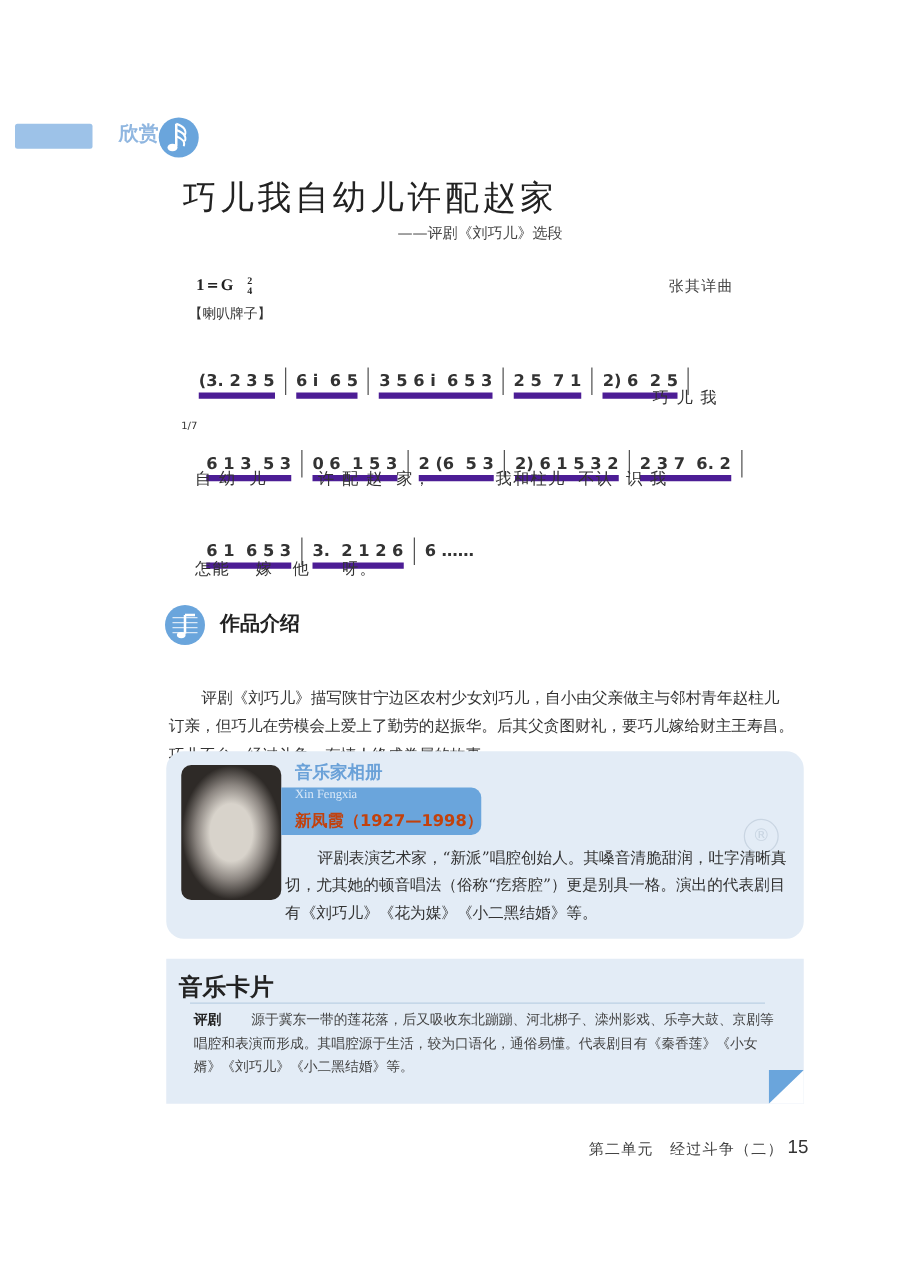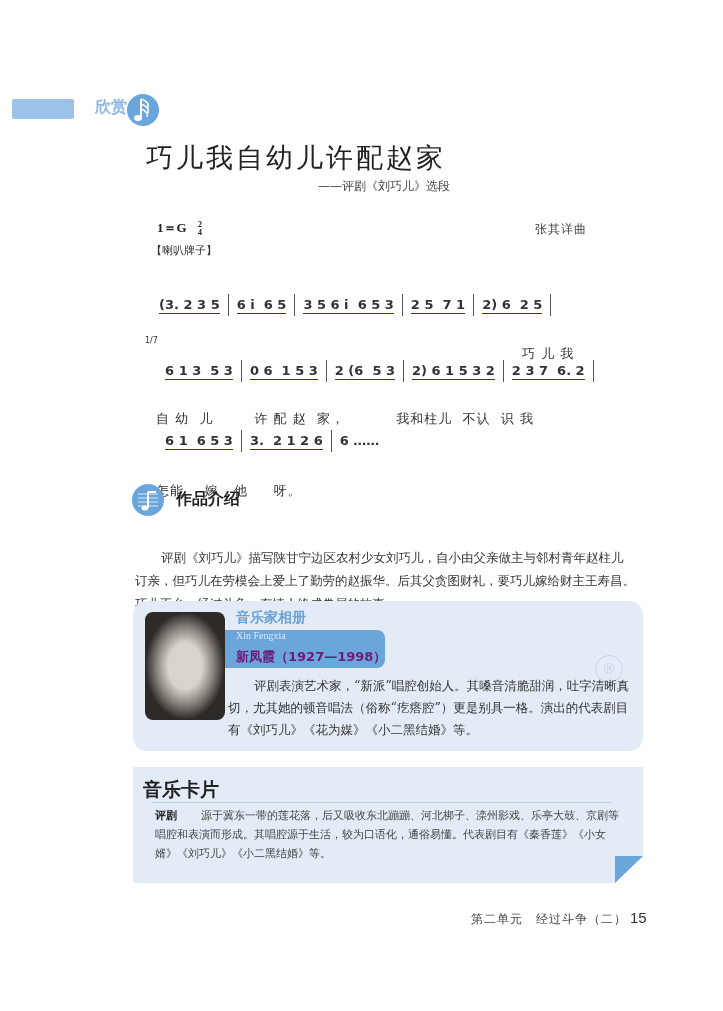--- a/index.html
+++ b/index.html
@@ -15,34 +15,34 @@
 
   .title { left: 0; width: 592px; top: 140px; text-align: center; font-family: "DejaVu Serif", serif; font-size: 27px; letter-spacing: 3px; color: #222; }
   .subtitle { left: 318px; top: 178px; font-size: 12px; color: #444; }
 
   .key { left: 157px; top: 219px; font-family: "Liberation Serif", serif; font-weight: bold; font-size: 13px; color: #222; }
   .frac { display: inline-block; vertical-align: middle; font-size: 8px; line-height: 8px; text-align: center; margin-left: 8px; }
   .composer { left: 535px; top: 221px; font-size: 12px; color: #444; letter-spacing: 1px; }
   .tune { left: 151px; top: 243px; font-family: "DejaVu Sans", sans-serif; font-size: 11px; color: #333; }
 
   .score-row { left: 150px; font-family: "DejaVu Sans", sans-serif; font-weight: bold; font-size: 13px; color: #333; white-space: pre; }
-  .lyric-row { left: 150px; font-size: 13px; color: #333; white-space: pre; letter-spacing: 1px; margin-top: 36px; }
+  .lyric-row { left: 150px; font-size: 13px; color: #333; white-space: pre; letter-spacing: 1px; }
   .bar { display: inline-block; width: 1px; height: 22px; background: #555; vertical-align: middle; margin: 0 8px; }
-  .m { display: inline-block; border-bottom: 1px solid #4c1d95; padding-bottom: 1px; }
+  .m { display: inline-block; border-bottom: 5px solid #4c1d95; padding-bottom: 1px; }
 
   .intro-icon { left: 131px; top: 483px; width: 34px; height: 34px; }
   .intro-title { left: 176px; top: 489px; font-family: "DejaVu Sans", sans-serif; font-weight: bold; font-size: 16px; color: #222; }
   .intro-text { left: 135px; top: 525px; width: 500px; font-size: 12.5px; line-height: 23px; color: #333; text-indent: 26px; margin-top: 21px; }
 
   .album { left: 133px; top: 601px; width: 510px; height: 150px; background: #e3ecf6; border-radius: 14px; }
   .photo { left: 145px; top: 612px; width: 80px; height: 108px; border-radius: 8px; background: radial-gradient(ellipse at 50% 50%, #d8d3cb 0 30%, #8b8580 50%, #2e2a27 70%); overflow: hidden; }
   .album-title { left: 236px; top: 609px; font-family: "DejaVu Sans", sans-serif; font-weight: bold; font-size: 14px; color: #6aa1d8; }
   .name-tag { left: 225px; top: 630px; width: 160px; height: 38px; background: #6aa5dc; border-radius: 0 8px 8px 0; }
   .pinyin { left: 236px; top: 630px; font-family: "Liberation Serif", serif; font-size: 10px; color: #dbe9f7; }
-  .name { left: 236px; top: 648px; font-family: "DejaVu Sans", sans-serif; font-weight: bold; font-size: 13px; color: #701a75; }
+  .name { left: 236px; top: 648px; font-family: "DejaVu Sans", sans-serif; font-weight: bold; font-size: 13px; color: #c2410c; }
   .album-text { left: 228px; top: 675px; width: 410px; font-size: 12.5px; line-height: 22px; color: #333; text-indent: 26px; }
   .reg { left: 595px; top: 655px; width: 26px; height: 26px; border: 1.5px solid #c9d5e2; border-radius: 50%; color: #c9d5e2; font-family: "DejaVu Sans", sans-serif; font-size: 14px; text-align: center; line-height: 26px; }
 
   .card { left: 133px; top: 767px; width: 510px; height: 116px; background: #e3ecf6; }
   .card-title { left: 143px; top: 777px; font-family: "DejaVu Sans", sans-serif; font-weight: bold; font-size: 19px; color: #222; }
   .card-line { left: 152px; top: 802px; width: 460px; height: 1px; background: #bcd0e4; }
   .card-text { left: 155px; top: 806px; width: 465px; font-size: 11px; line-height: 19px; color: #444; }
   .card-text b { font-family: "DejaVu Sans", sans-serif; color: #222; margin-right: 24px; }
 
   .footer { left: 471px; top: 911px; font-size: 12px; color: #444; letter-spacing: 1px; }

